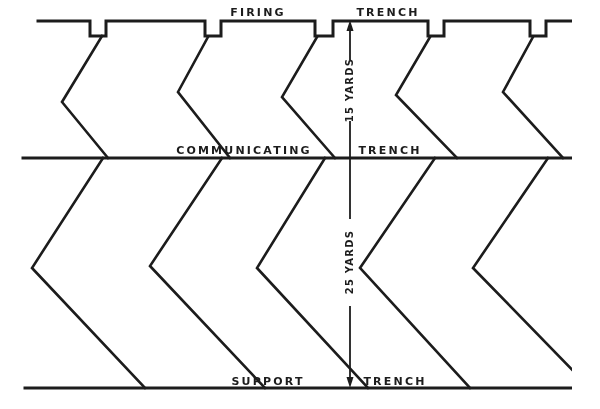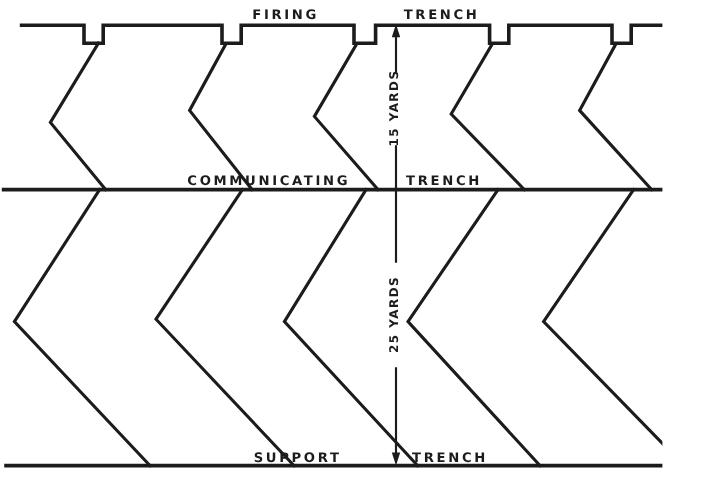--- a/index.html
+++ b/index.html
@@ -6,20 +6,21 @@
     margin: 0;
     padding: 0;
     background: #ffffff;
   }
   .stage {
     position: relative;
     width: 552px;
     height: 409px;
     background: #ffffff;
     overflow: hidden;
+    padding-left: 20px;
   }
   svg { display: block; }
   .trench-line {
     fill: none;
     stroke: #1c1c1c;
     stroke-width: 3;
     stroke-linecap: square;
     stroke-linejoin: miter;
   }
   .zigzag {

